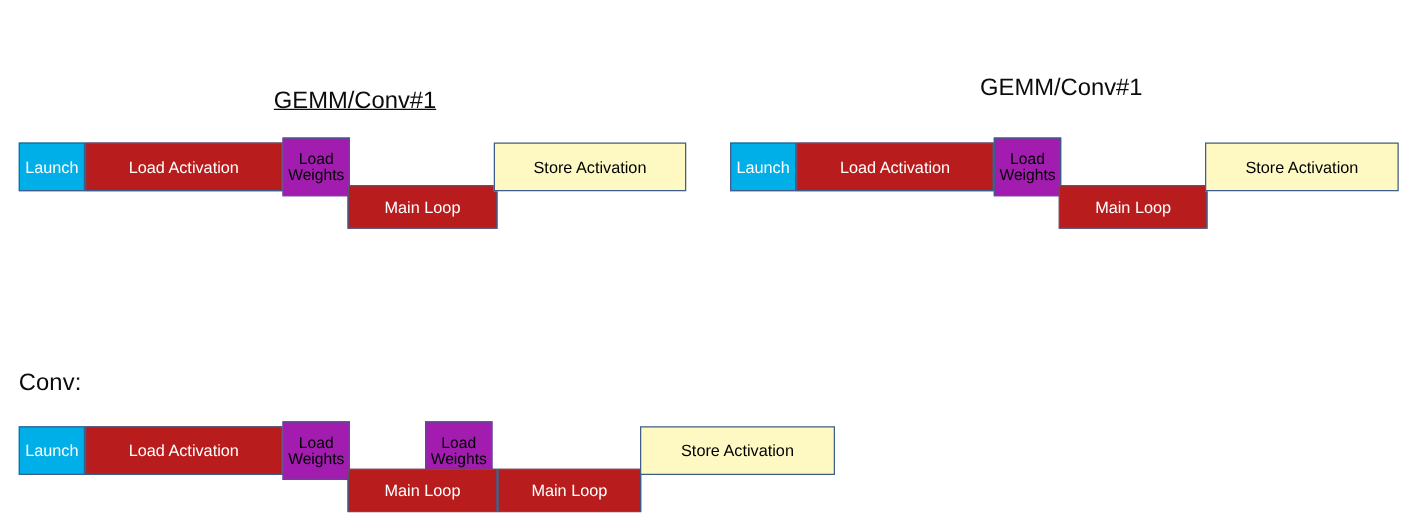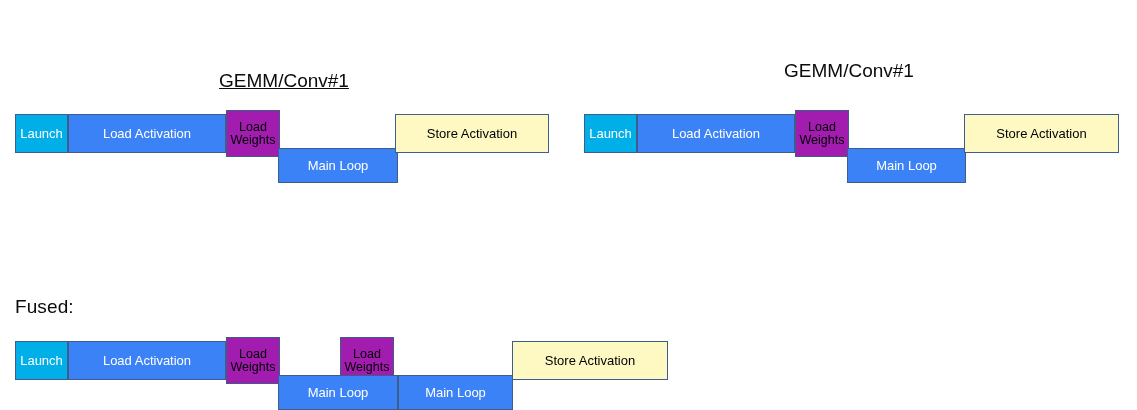--- a/index.html
+++ b/index.html
@@ -43,21 +43,21 @@
     font-size: 13px;
     overflow: visible;
   }
   .blk span {
     display: block;
     width: 100%;
     padding: 0 2px;
     box-sizing: border-box;
   }
   .c-cyan   { background: #00AEE8; color: #ffffff; }
-  .c-purple { background: #3b82f6; color: #ffffff; }
+  .c-purple { background: #b91c1c; color: #ffffff; }
   .c-yellow { background: #a21caf; color: #000000; }
   .c-orange { background: #fef9c3; color: #000000; }
   .narrow span { font-size: 12.5px; }
 </style>
 </head>
 <body>
 
 <div id="canvas">
 
 
@@ -98,21 +98,21 @@
   </div>
 
   <div class="blk c-purple" style="left:847px; top:148px; width:119px; height:35px;">
     <span>Main Loop</span>
   </div>
 
   <div class="blk c-orange" style="left:964px; top:114px; width:155px; height:39px;">
     <span>Store Activation</span>
   </div>
 
-  <div class="section-label" style="left:15px; top:296px;">Fused:</div>
+  <div class="section-label" style="left:15px; top:296px;">Conv:</div>
 
   <div class="blk c-cyan" style="left:15px; top:341px; width:53px; height:39px;">
     <span>Launch</span>
   </div>
 
   <div class="blk c-purple" style="left:68px; top:341px; width:158px; height:39px;">
     <span>Load Activation</span>
   </div>
 
   <div class="blk c-yellow narrow" style="left:226px; top:337px; width:54px; height:47px;">

